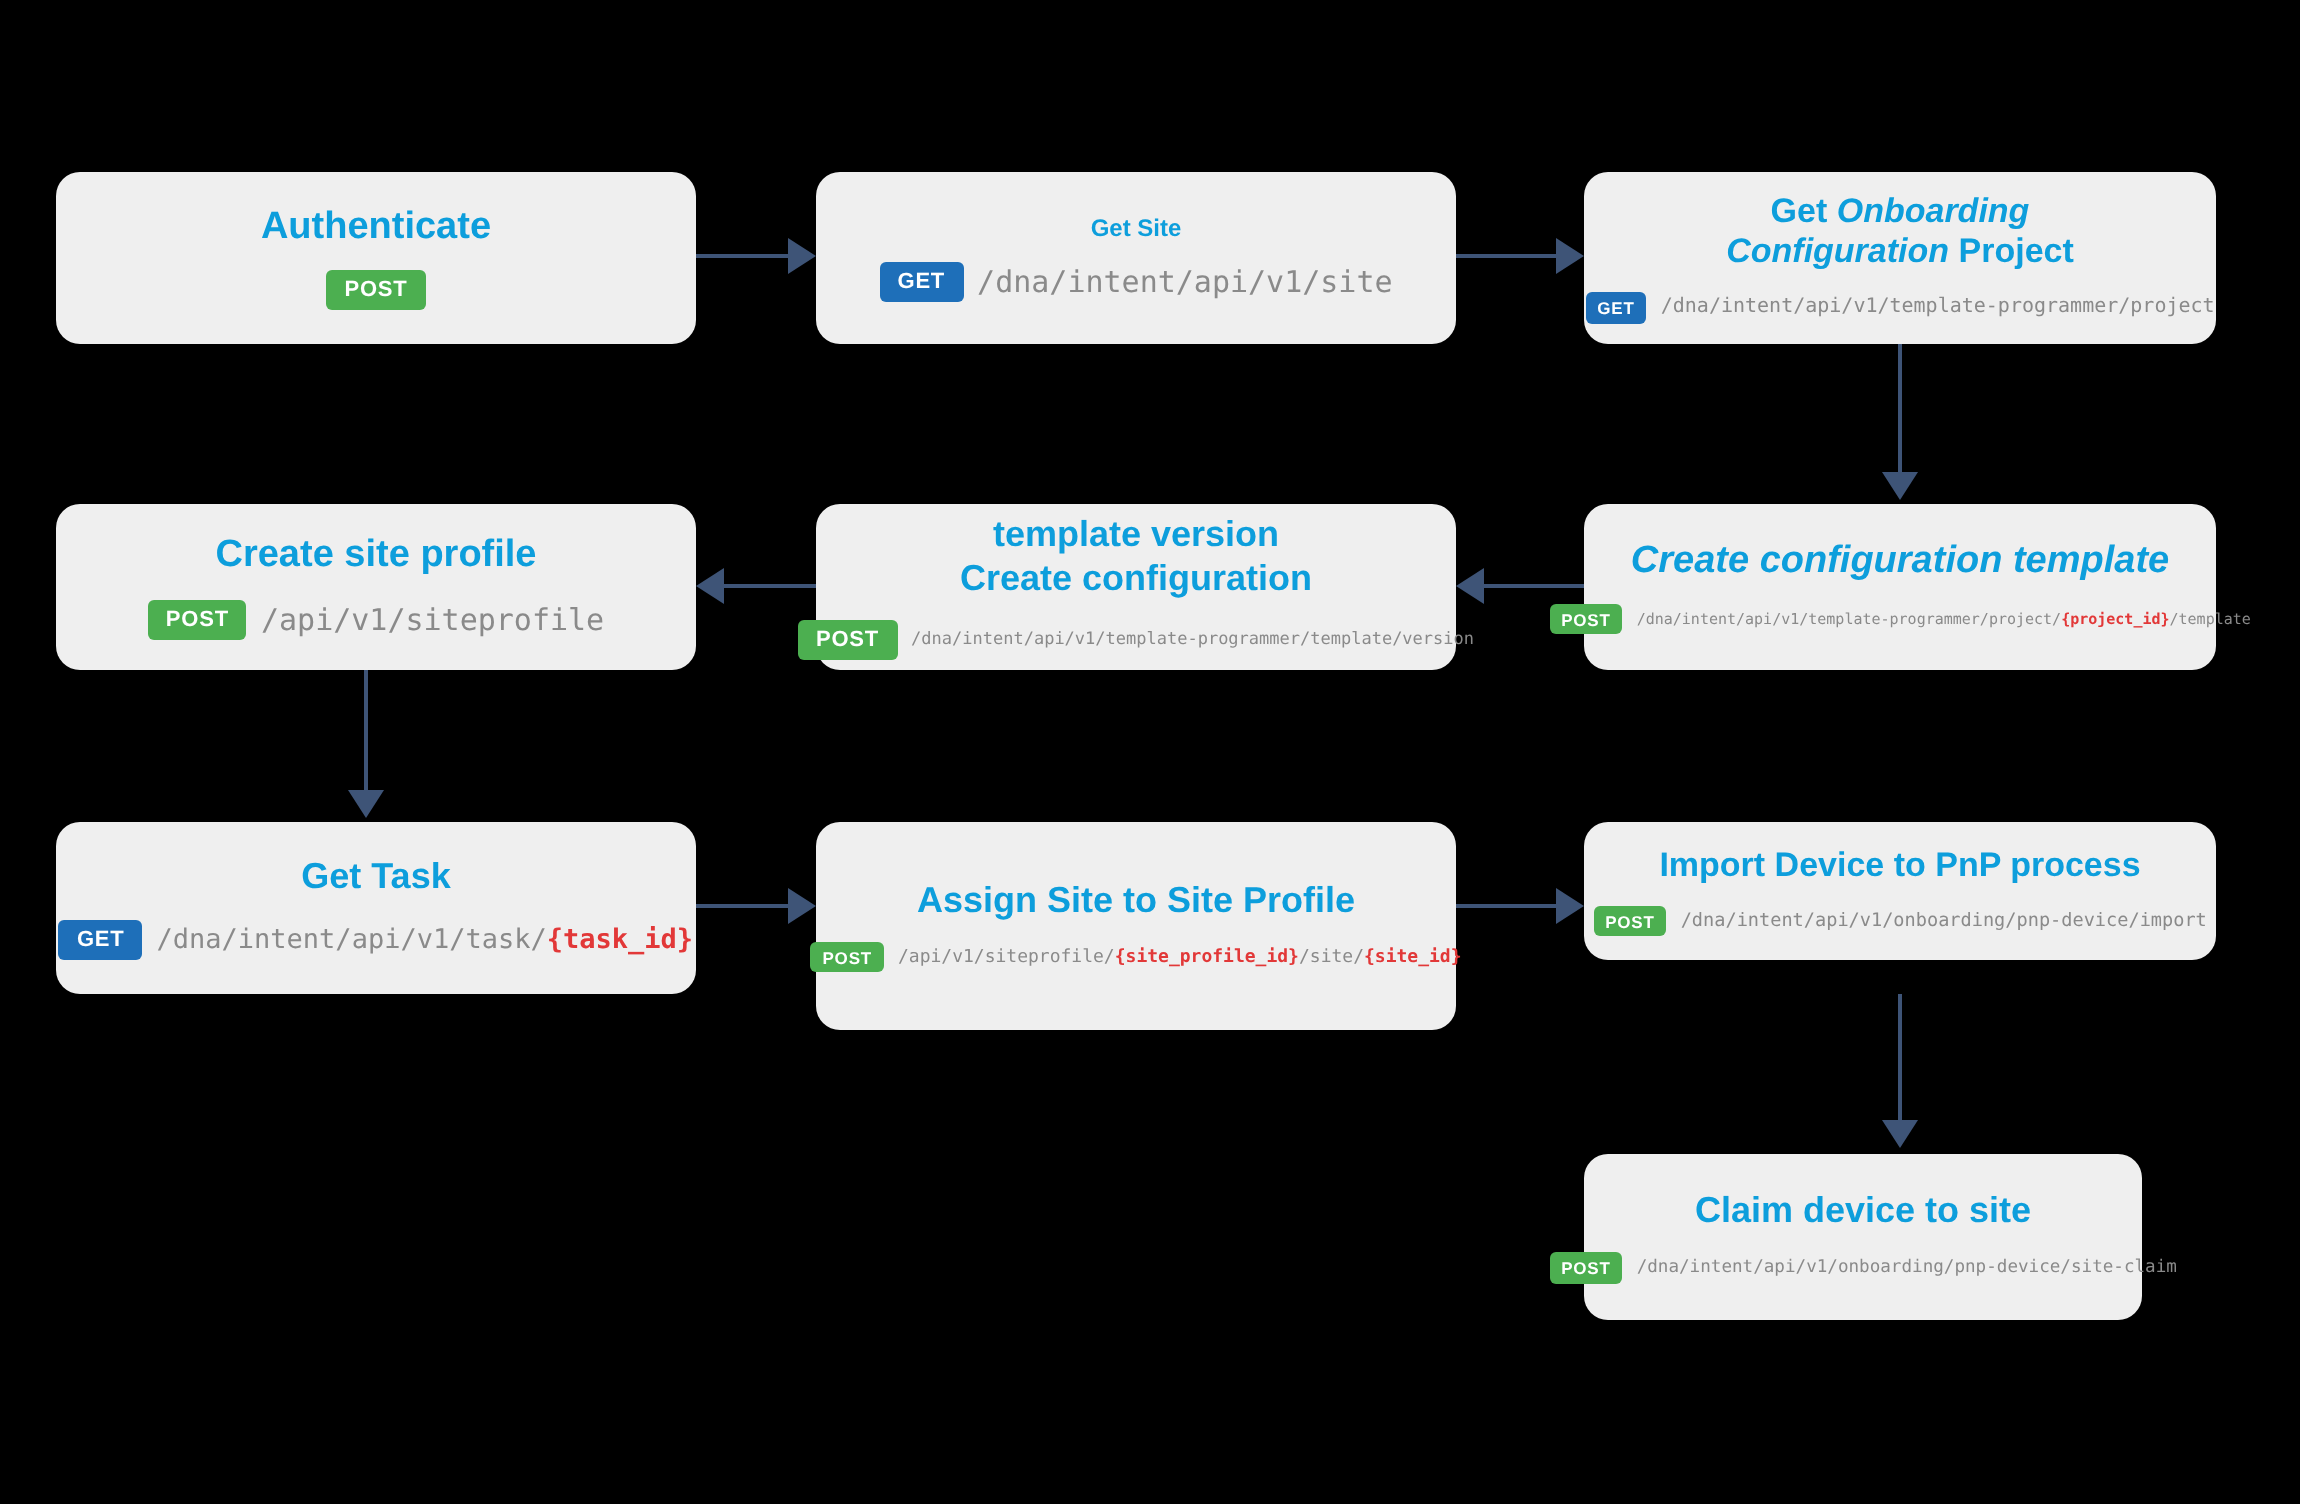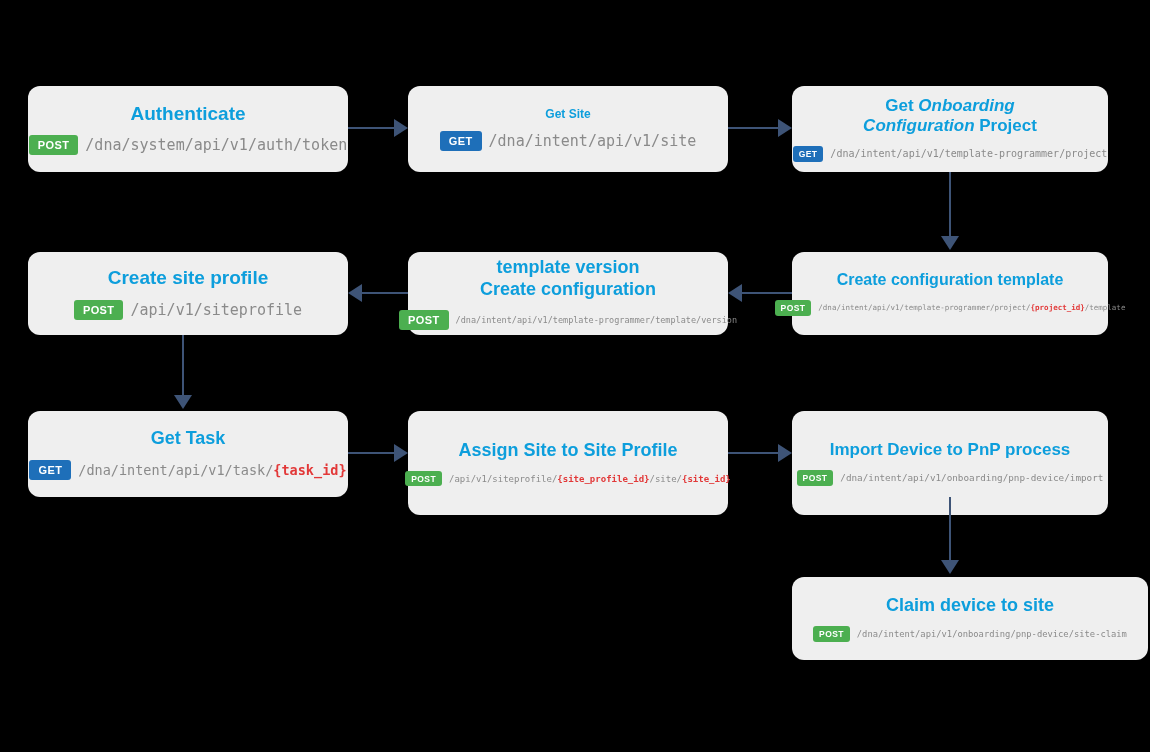--- a/index.html
+++ b/index.html
@@ -83,21 +83,20 @@
 </head>
 <body>
 
 <div class="canvas" id="canvas">
     <div class="node" style="left: 28px; top: 86px; width: 320px; height: 86px;">
       <div class="node-title" style="font-size: 19px;">
         <div><span>Authenticate</span></div>
       </div>
       <div class="endpoint">
         <span class="badge post lg">POST</span>
-        <span class="path" style="font-size: 15px;"><span>/dna/system/api/v1/auth/token</span></span>
       </div>
     </div>
     <div class="node" style="left: 408px; top: 86px; width: 320px; height: 86px;">
       <div class="node-title" style="font-size: 12px;">
         <div><span>Get Site</span></div>
       </div>
       <div class="endpoint">
         <span class="badge get lg">GET</span>
         <span class="path" style="font-size: 15px;"><span>/dna/intent/api/v1/site</span></span>
       </div>
@@ -106,21 +105,21 @@
       <div class="node-title" style="font-size: 17px;">
         <div><span>Get </span><span class="em">Onboarding</span></div>
         <div><span class="em">Configuration</span><span> Project</span></div>
       </div>
       <div class="endpoint">
         <span class="badge get sm">GET</span>
         <span class="path" style="font-size: 10px;"><span>/dna/intent/api/v1/template-programmer/project</span></span>
       </div>
     </div>
     <div class="node" style="left: 792px; top: 252px; width: 316px; height: 83px;">
-      <div class="node-title" style="font-size: 16px;">
+      <div class="node-title" style="font-size: 19px; font-style: italic;">
         <div><span>Create configuration template</span></div>
       </div>
       <div class="endpoint">
         <span class="badge post sm">POST</span>
         <span class="path" style="font-size: 7.5px;"><span>/dna/intent/api/v1/template-programmer/project/</span><span class="param">{project_id}</span><span>/template</span></span>
       </div>
     </div>
     <div class="node" style="left: 408px; top: 252px; width: 320px; height: 83px;">
       <div class="node-title" style="font-size: 18px;">
         <div><span>template version</span></div>
@@ -151,30 +150,30 @@
     </div>
     <div class="node" style="left: 408px; top: 411px; width: 320px; height: 104px;">
       <div class="node-title" style="font-size: 18px;">
         <div><span>Assign Site to Site Profile</span></div>
       </div>
       <div class="endpoint">
         <span class="badge post sm">POST</span>
         <span class="path" style="font-size: 9px;"><span>/api/v1/siteprofile/</span><span class="param">{site_profile_id}</span><span>/site/</span><span class="param">{site_id}</span></span>
       </div>
     </div>
-    <div class="node" style="left: 792px; top: 411px; width: 316px; height: 104px;">
+    <div class="node" style="left: 792px; top: 411px; width: 316px; height: 69px;">
       <div class="node-title" style="font-size: 17px;">
         <div><span>Import Device to PnP process</span></div>
       </div>
       <div class="endpoint">
         <span class="badge post sm">POST</span>
         <span class="path" style="font-size: 9.3px;"><span>/dna/intent/api/v1/onboarding/pnp-device/import</span></span>
       </div>
     </div>
-    <div class="node" style="left: 792px; top: 577px; width: 356px; height: 83px;">
+    <div class="node" style="left: 792px; top: 577px; width: 279px; height: 83px;">
       <div class="node-title" style="font-size: 18px;">
         <div><span>Claim device to site</span></div>
       </div>
       <div class="endpoint">
         <span class="badge post sm">POST</span>
         <span class="path" style="font-size: 8.8px;"><span>/dna/intent/api/v1/onboarding/pnp-device/site-claim</span></span>
       </div>
     </div>
     <div class="arrow h right" style="left: 348px; top: 118px; width: 60px;">
       <div class="line"></div>

